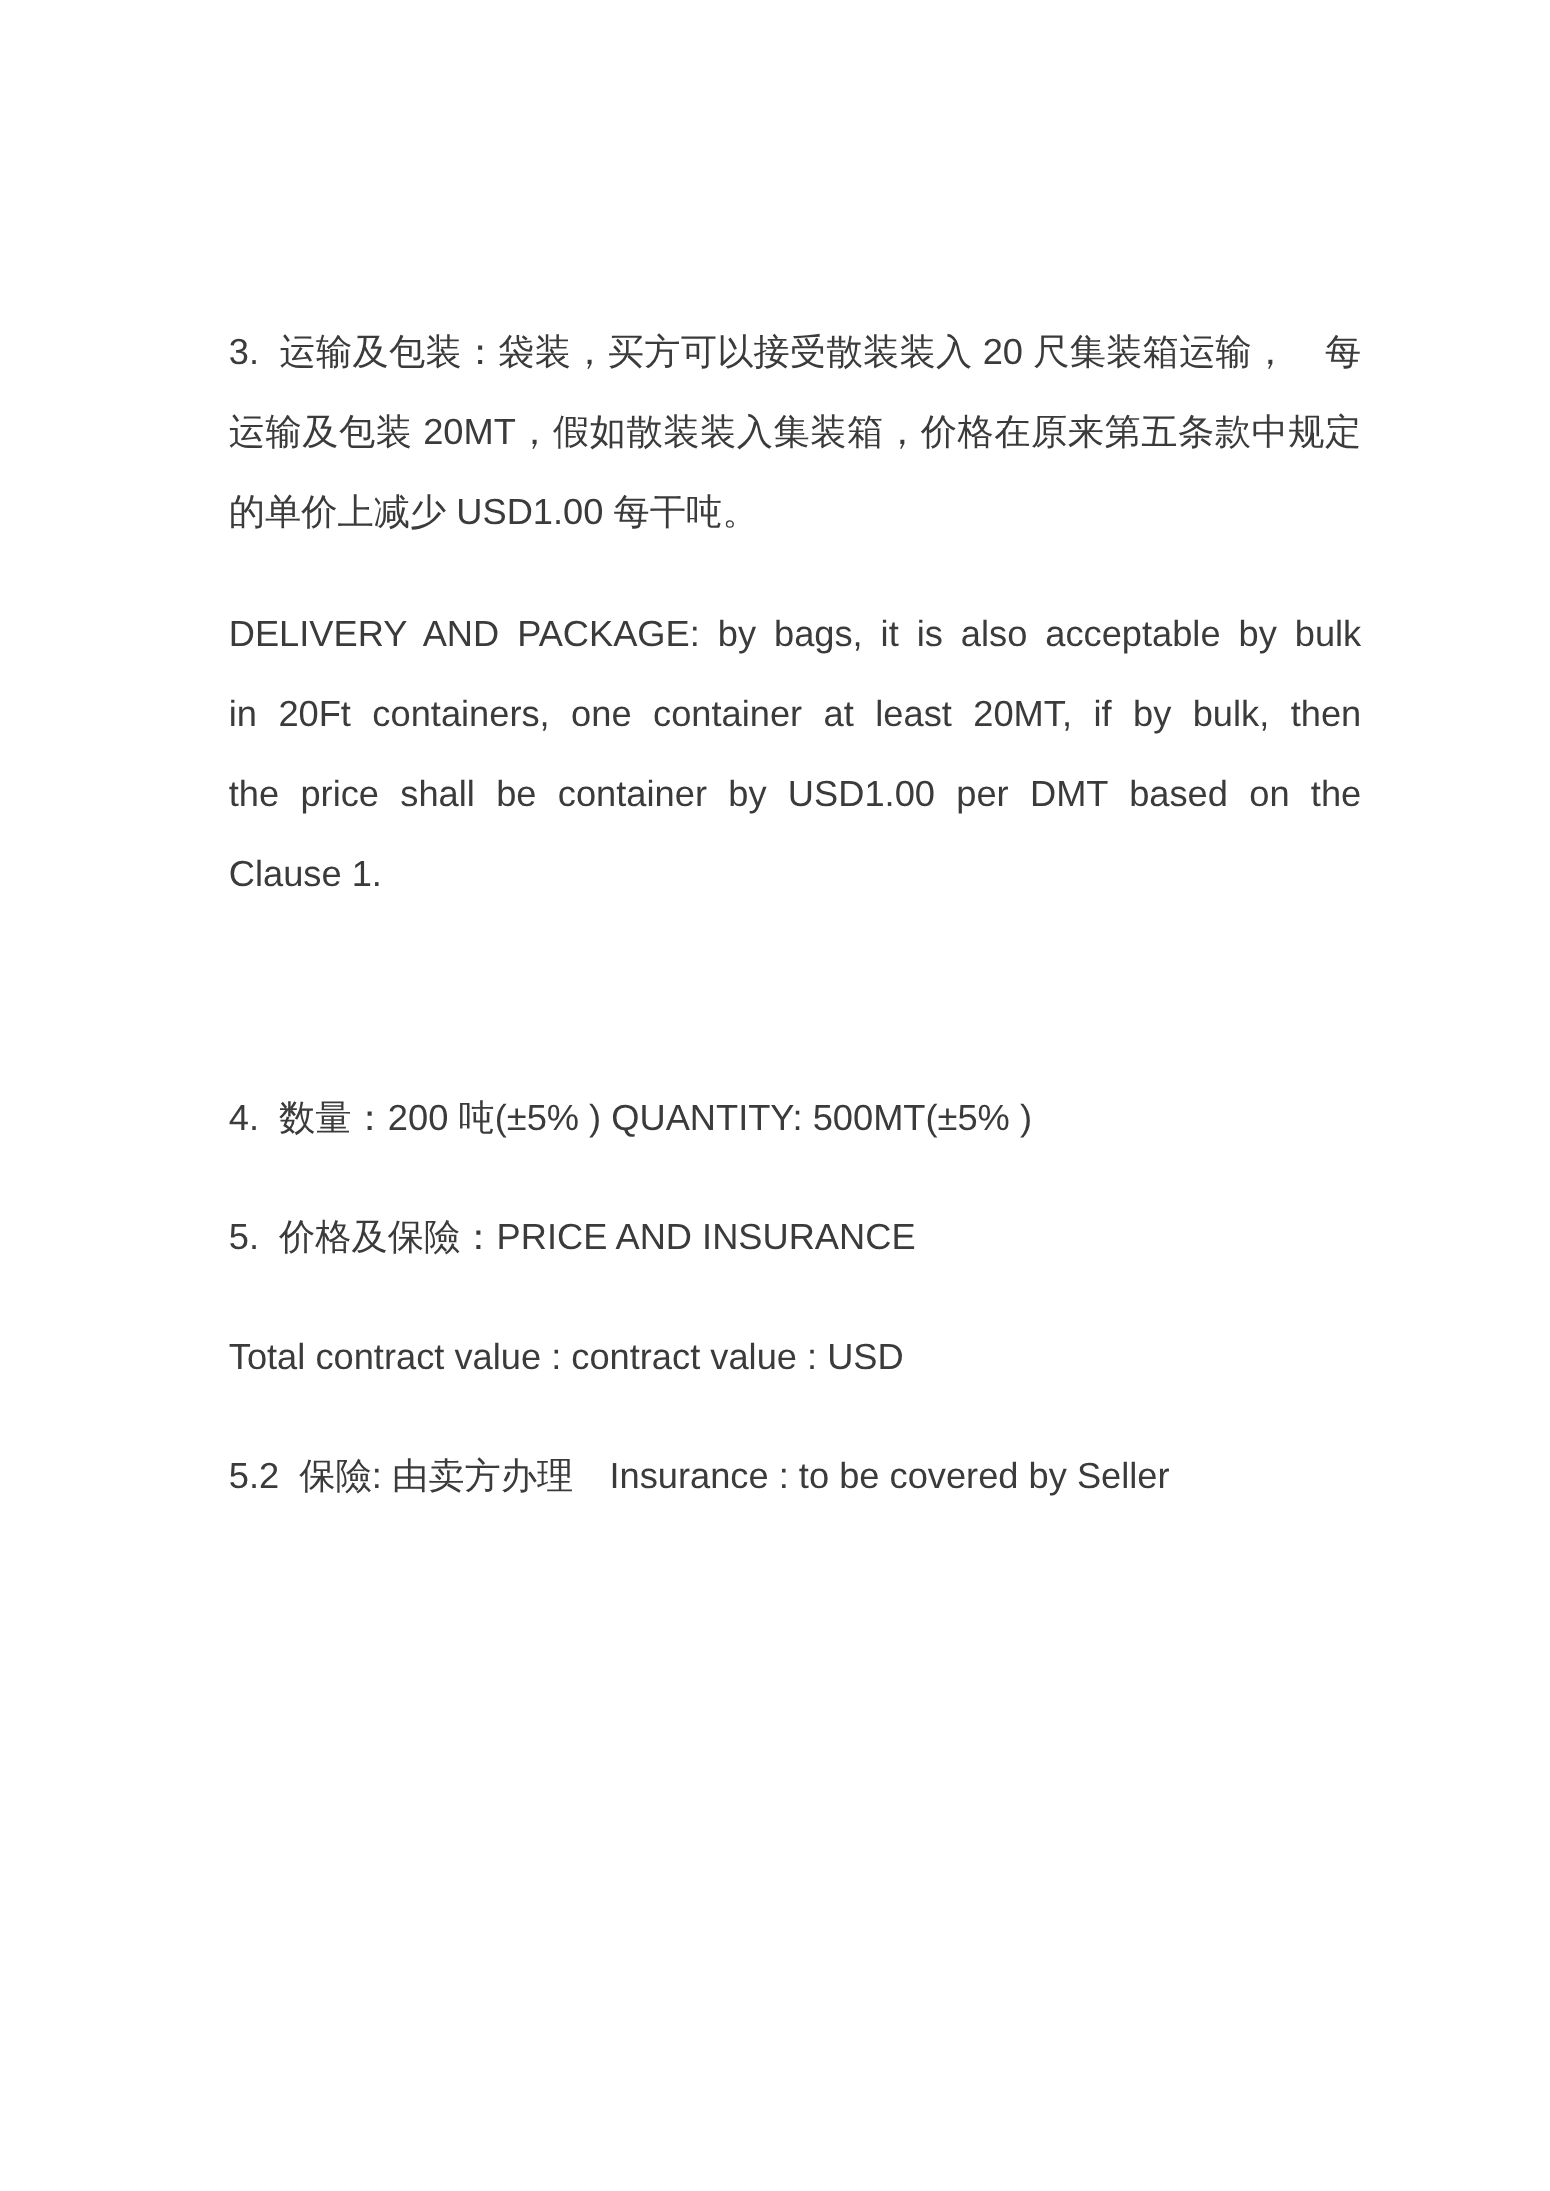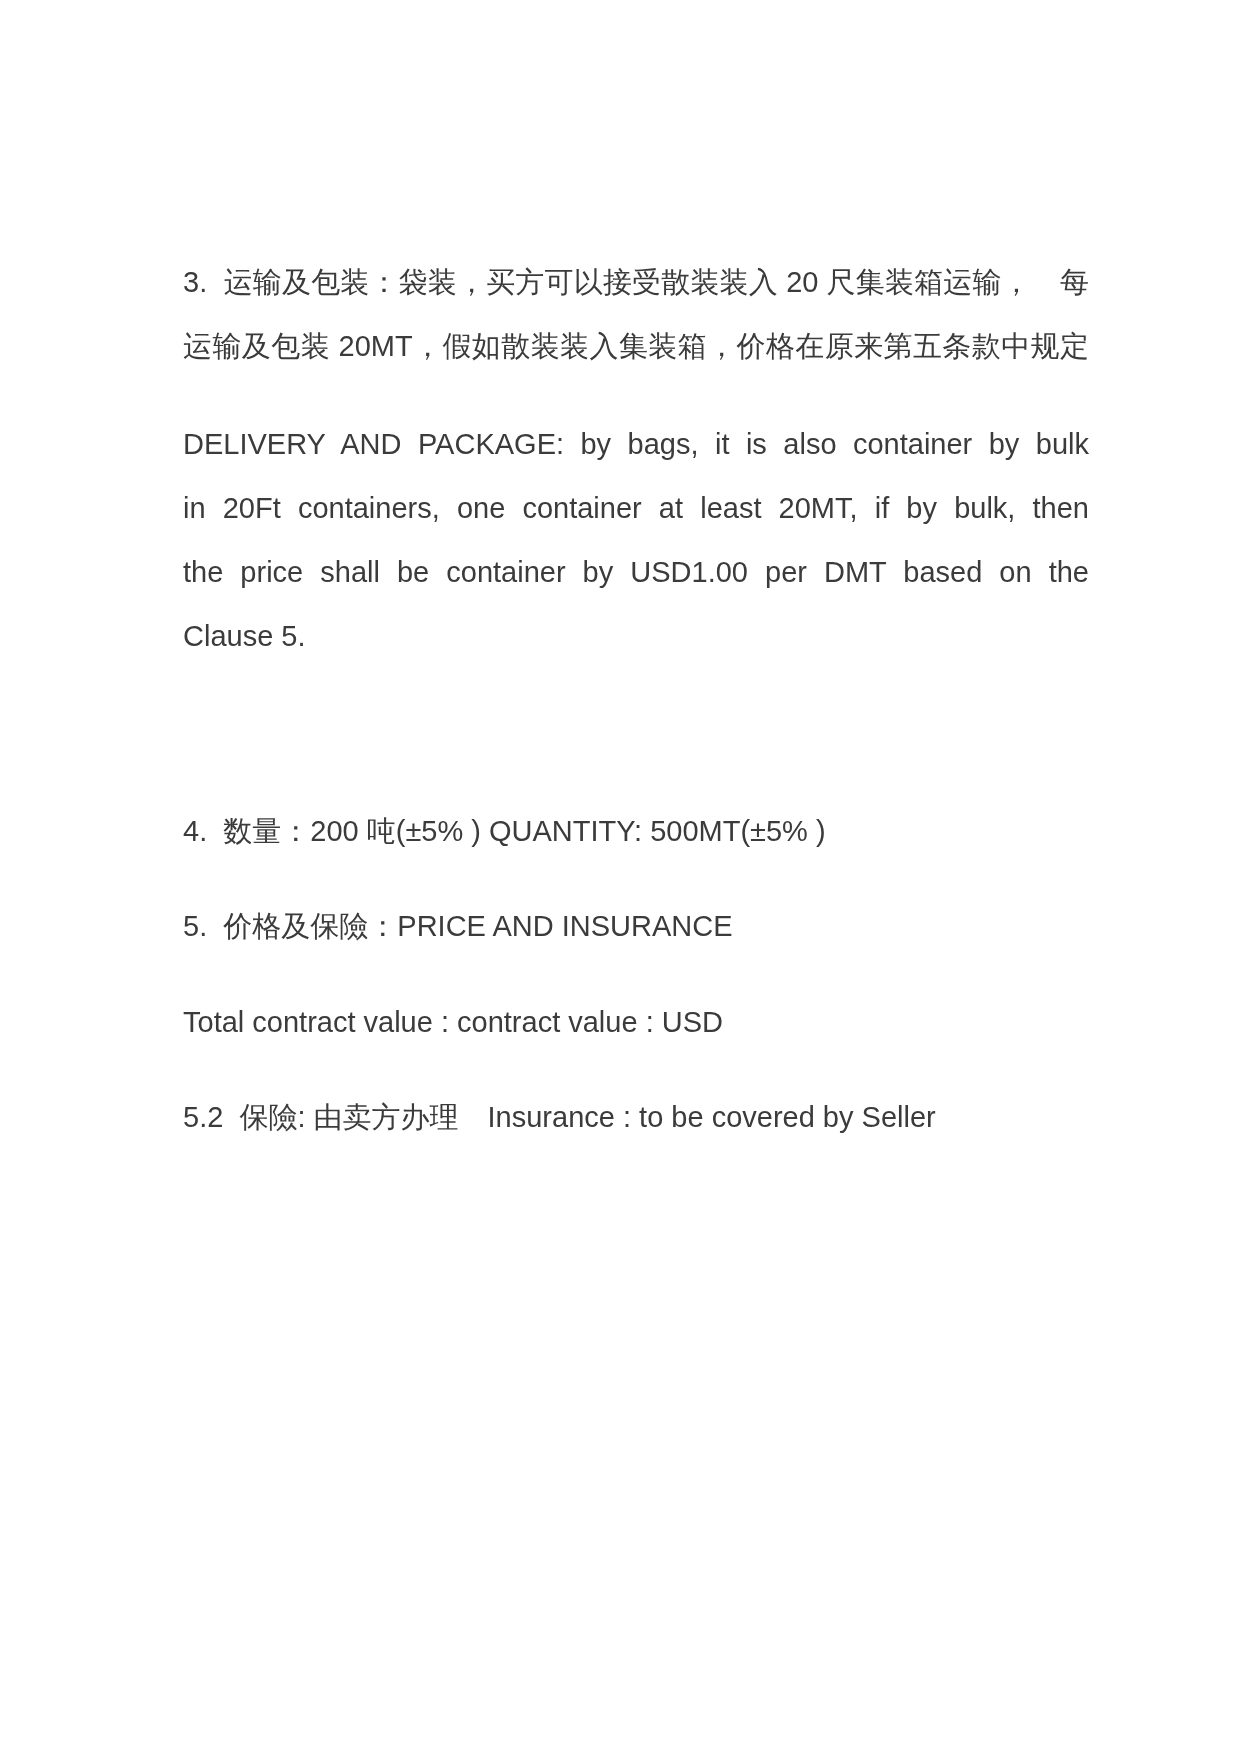--- a/index.html
+++ b/index.html
@@ -35,27 +35,28 @@
   }
 </style>
 </head>
 <body>
 
 <div class="page">
 
   <div class="para m34">
     <div class="line fill">3.&nbsp; 运输及包装：袋装，买方可以接受散装装入 20 尺集装箱运输，　每</div>
     <div class="line fill">运输及包装 20MT，假如散装装入集装箱，价格在原来第五条款中规定</div>
+    <div class="line">的单价上减少 USD1.00 每干吨。</div>
   </div>
 
   <div class="para m131">
-    <div class="line fill">DELIVERY AND PACKAGE: by bags, it is also container by bulk</div>
+    <div class="line fill">DELIVERY AND PACKAGE: by bags, it is also acceptable by bulk</div>
     <div class="line fill">in 20Ft containers, one container at least 20MT, if by bulk, then</div>
     <div class="line fill">the price shall be container by USD1.00 per DMT based on the</div>
-    <div class="line">Clause 5.</div>
+    <div class="line">Clause 1.</div>
   </div>
 
   <div class="para m31">
     <div class="line">4.&nbsp; 数量：200 吨(±5%&nbsp;) QUANTITY: 500MT(±5%&nbsp;)</div>
   </div>
 
   <div class="para m31">
     <div class="line">5.&nbsp; 价格及保險：PRICE AND INSURANCE</div>
   </div>
 

